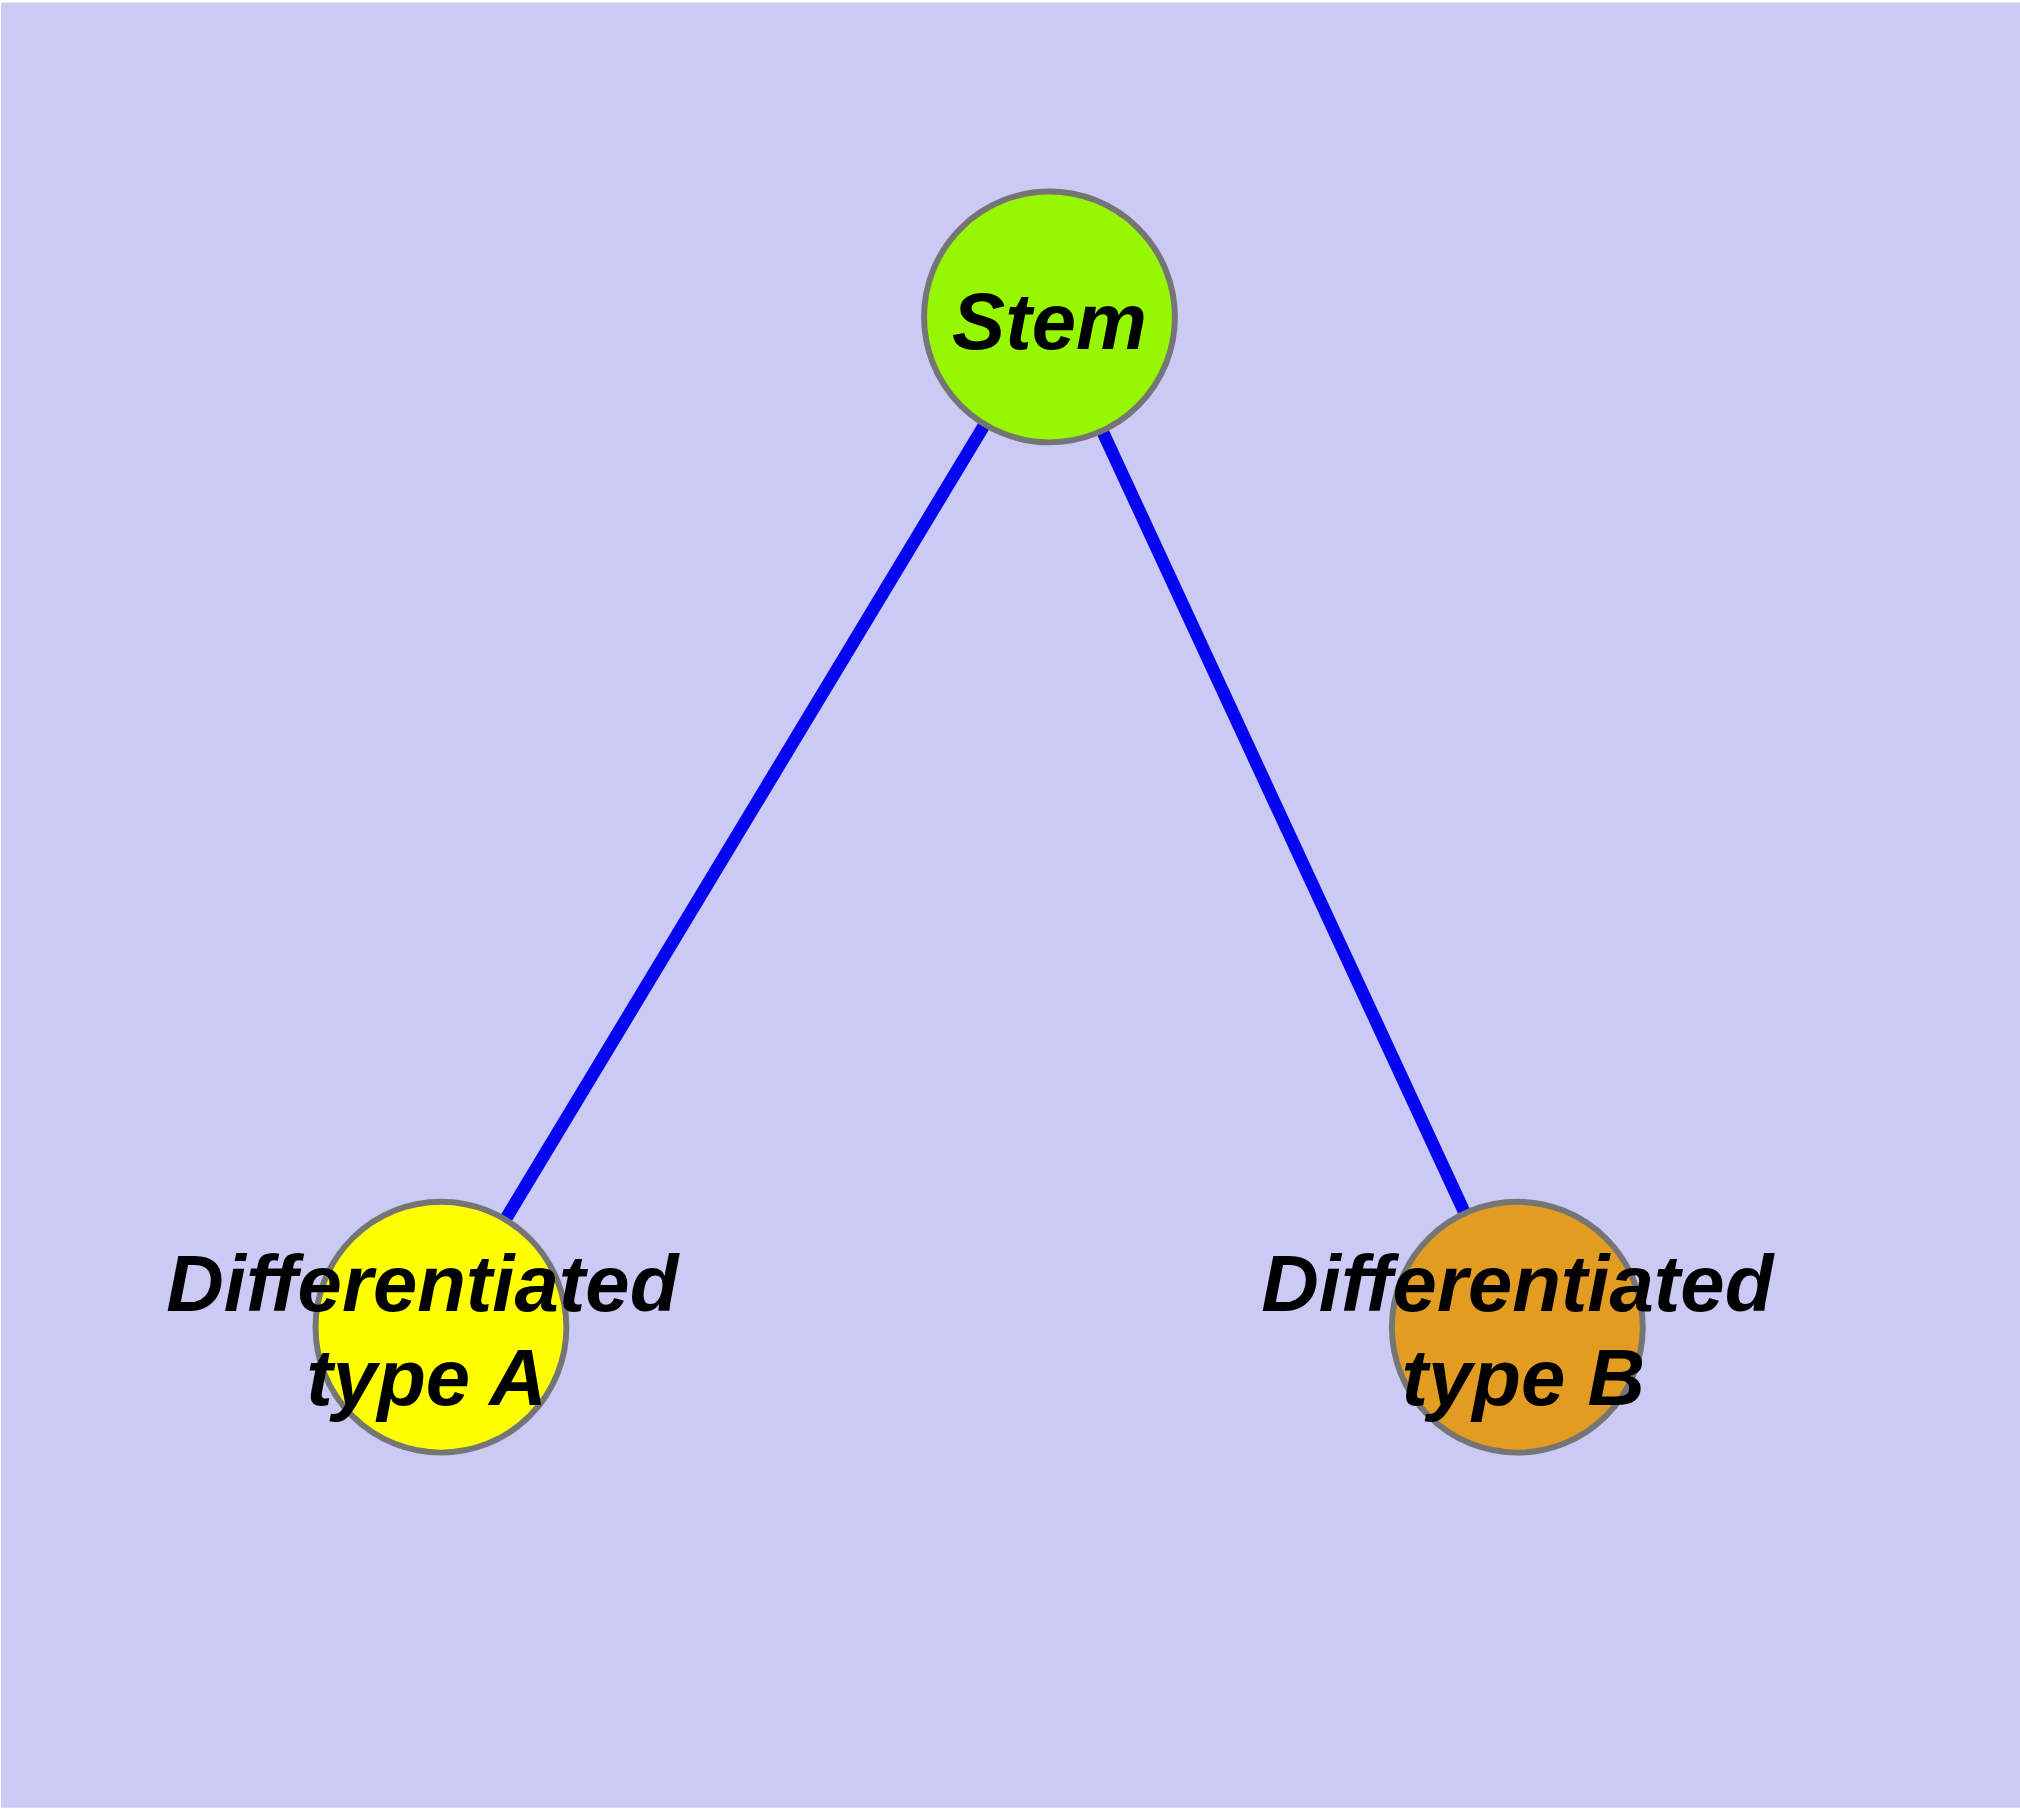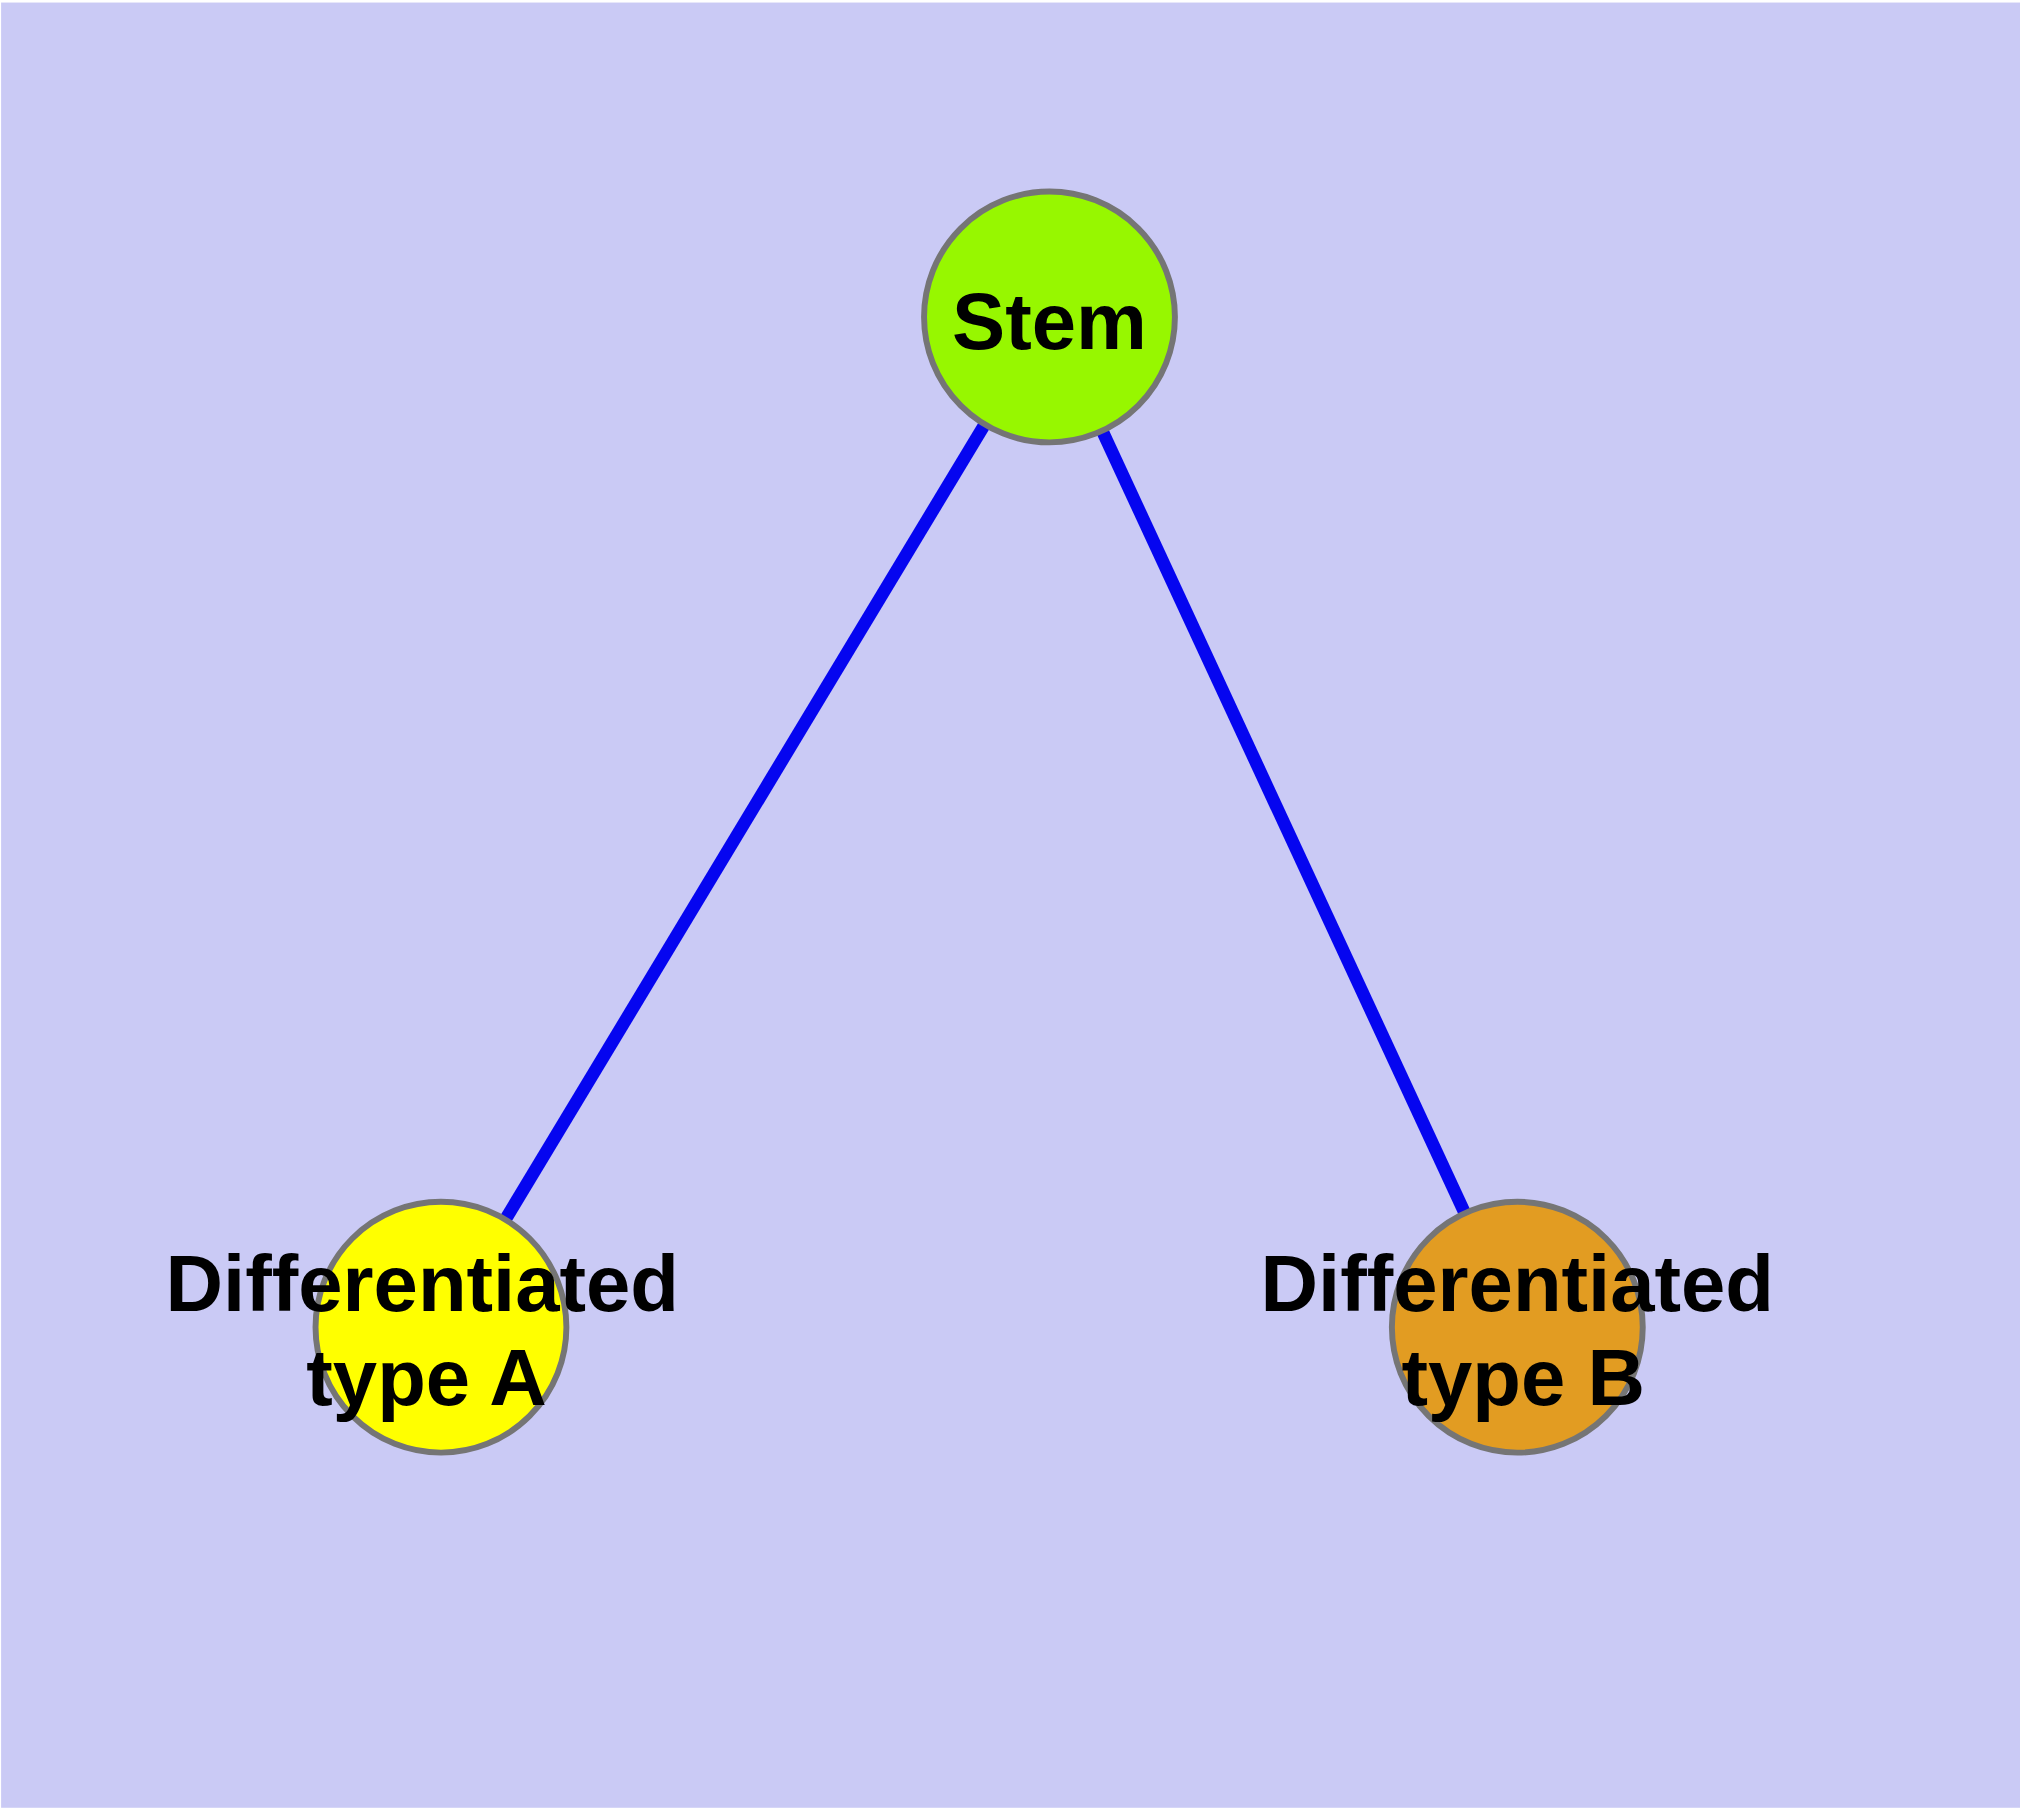--- a/index.html
+++ b/index.html
@@ -7,20 +7,21 @@
     padding: 0;
     width: 2021px;
     height: 1812px;
     background: #ffffff;
     overflow: hidden;
   }
   .canvas-wrap {
     position: relative;
     width: 1727px;
     height: 1812px;
+    font-style: italic;
   }
   svg {
     display: block;
   }
   .node-label {
     font-family: "Liberation Sans", "DejaVu Sans", sans-serif;
     font-weight: bold;
     font-size: 94px;
   }
 </style>

